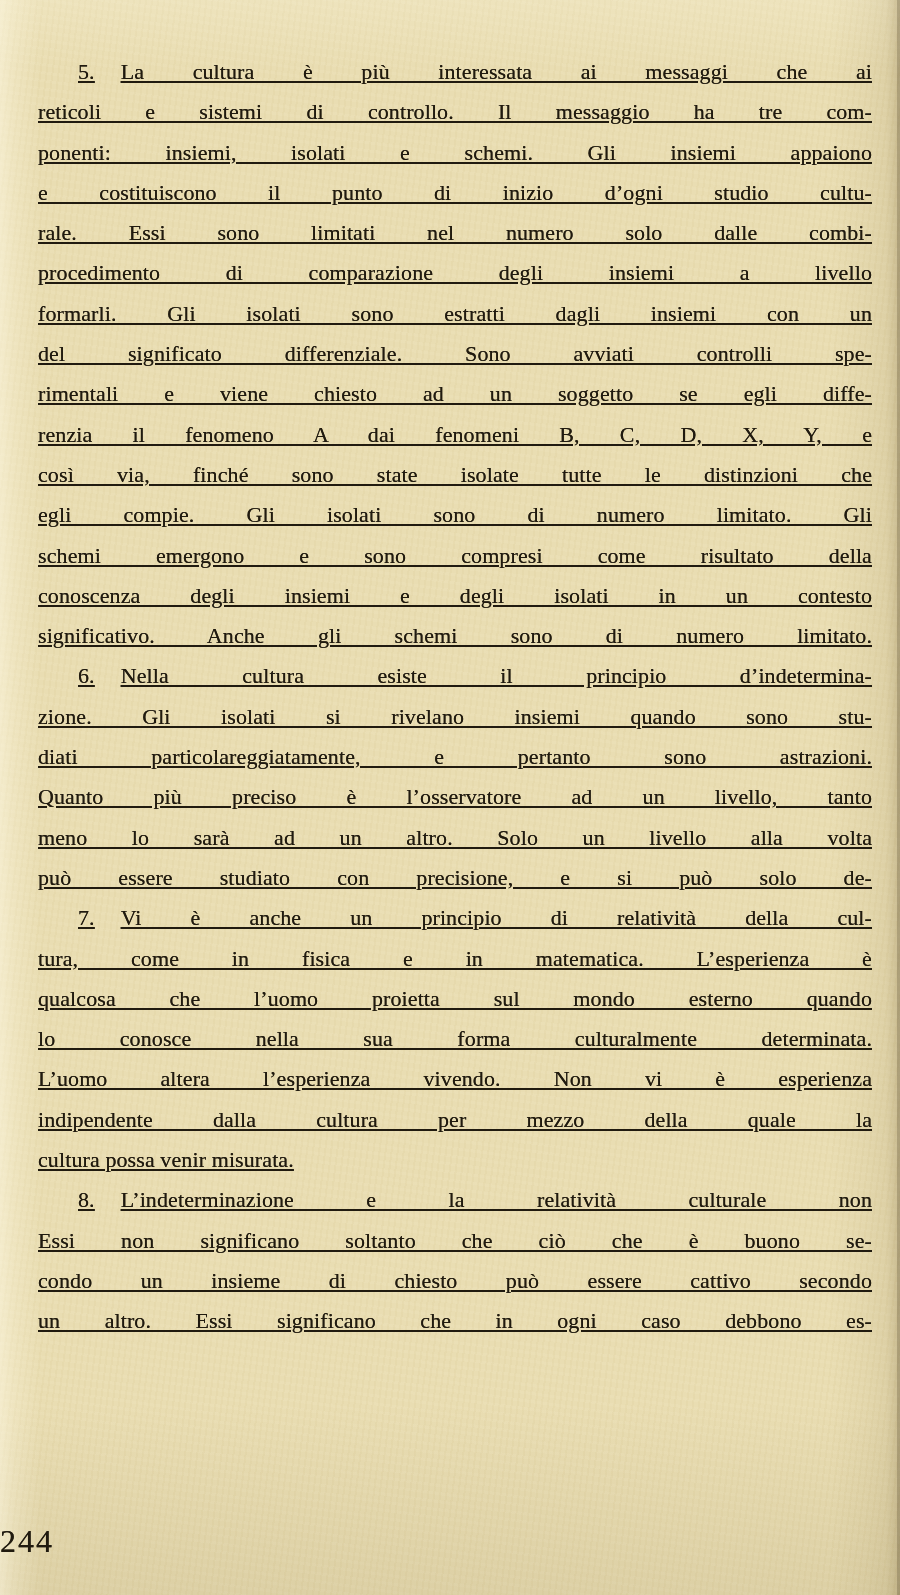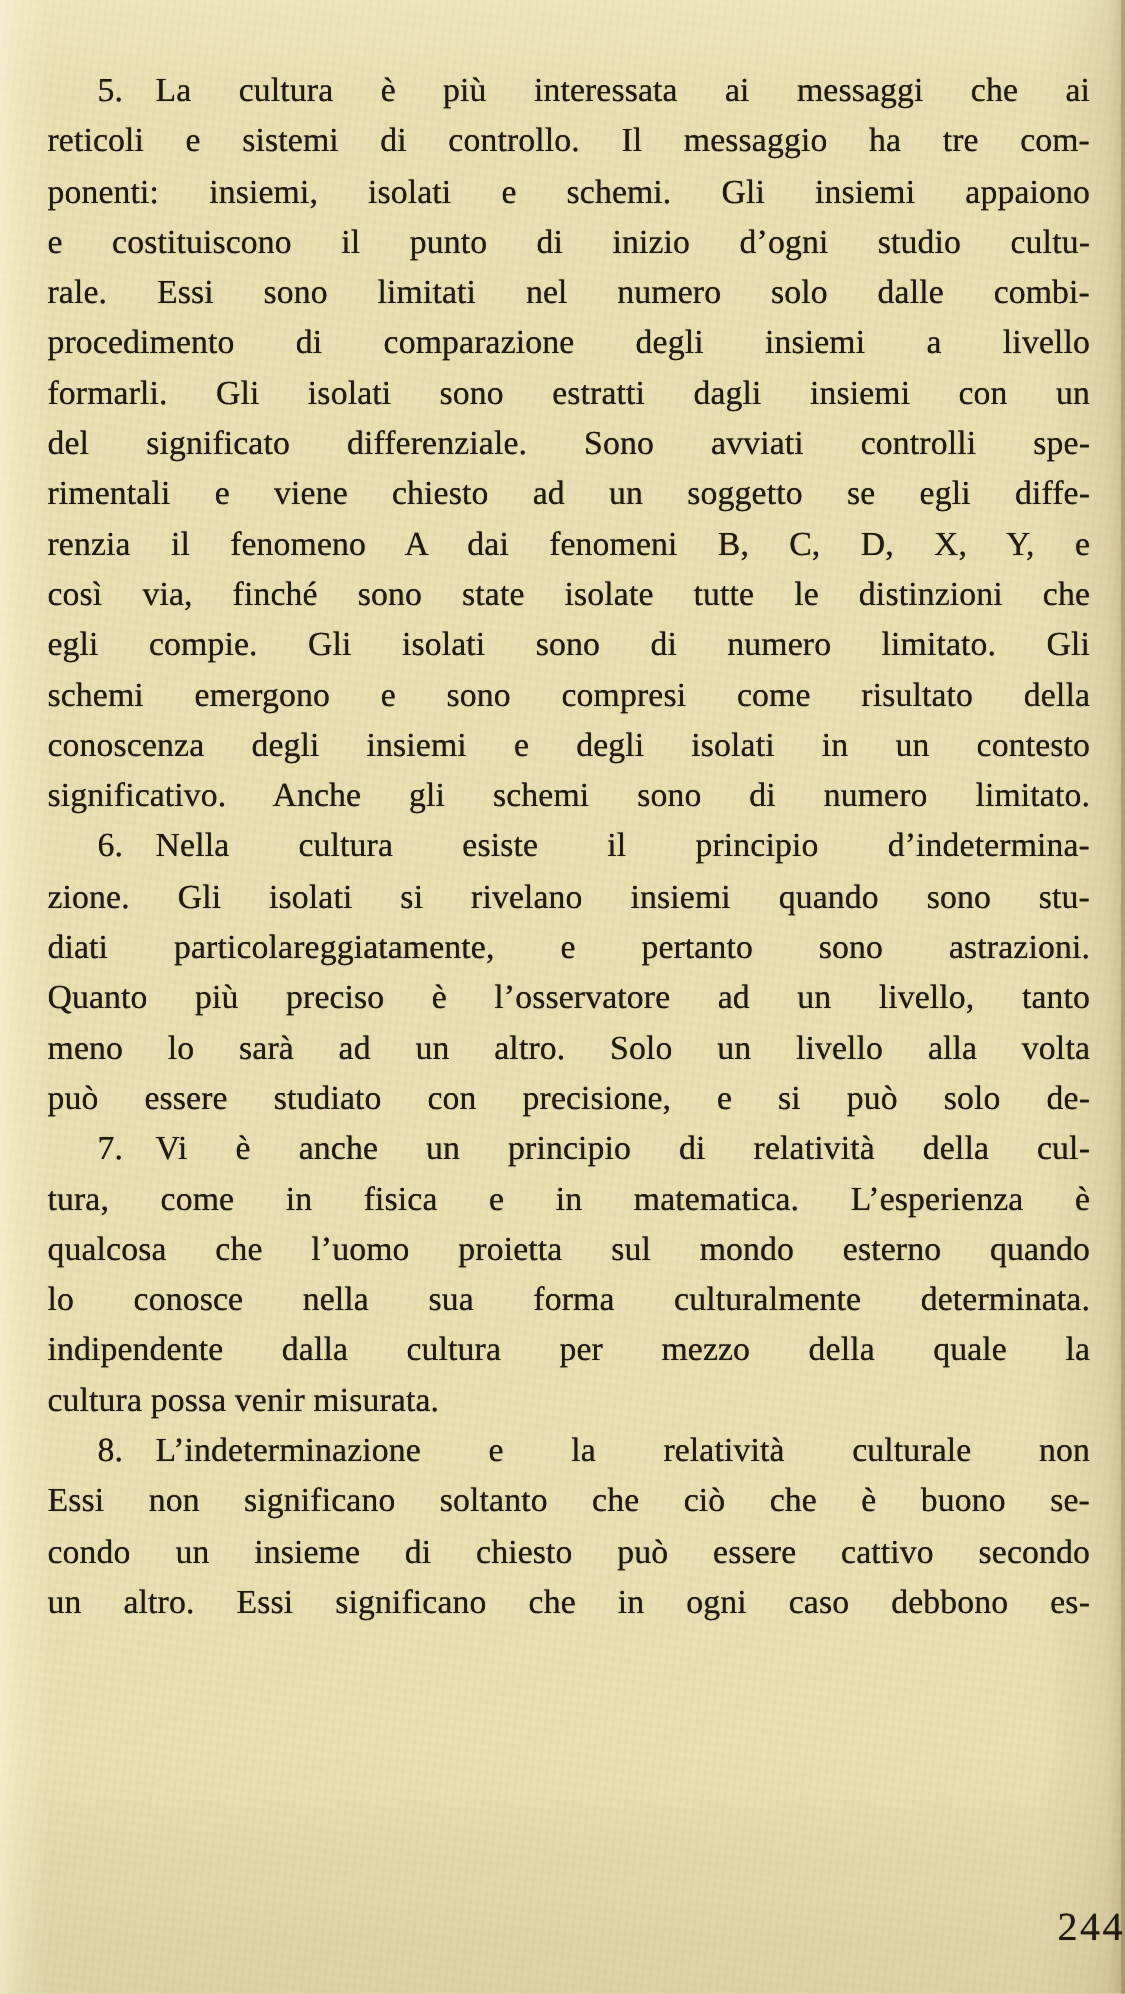--- a/index.html
+++ b/index.html
@@ -26,44 +26,45 @@
       #e9ddb2;
   }
   .text-block {
     position: absolute;
     left: 38px;
     top: 52px;
     width: 834px;
   }
   .paragraph { margin: 0; padding: 0; }
   .line {
-    font-size: 27px;
+    font-size: 22px;
     line-height: 40.3px;
     height: 40.3px;
     overflow: hidden;
     text-align: justify;
     -moz-text-align-last: justify;
     text-align-last: justify;
     letter-spacing: 0.1px;
     
     text-shadow: 0 0 0.6px rgba(32,26,15,0.85);
     white-space: normal;
+    text-decoration: underline;
   }
   .line.ragged {
     -moz-text-align-last: left;
     text-align-last: left;
   }
   .line.first { text-indent: 40px; }
   .pnum { margin-right: 26px; }
   .folio {
     position: absolute;
     left: 0;
     top: 1523px;
     width: 900px;
-    text-align: right;
+    text-align: left;
     font-size: 32px;
     line-height: 36px;
     letter-spacing: 2px;
     text-shadow: 0 0 0.6px rgba(32,26,15,0.85);
   }
 </style>
 </head>
 <body>
 
 <div class="page">
@@ -91,20 +92,21 @@
         <div class="line">diati particolareggiatamente, e pertanto sono astrazioni.</div>
         <div class="line">Quanto più preciso è l’osservatore ad un livello, tanto</div>
         <div class="line">meno lo sarà ad un altro. Solo un livello alla volta</div>
         <div class="line">può essere studiato con precisione, e si può solo de-</div>
       </div>
       <div class="paragraph">
         <div class="line first"><span class="pnum">7.</span>Vi è anche un principio di relatività della cul-</div>
         <div class="line">tura, come in fisica e in matematica. L’esperienza è</div>
         <div class="line">qualcosa che l’uomo proietta sul mondo esterno quando</div>
         <div class="line">lo conosce nella sua forma culturalmente determinata.</div>
+        <div class="line">L’uomo altera l’esperienza vivendo. Non vi è esperienza</div>
         <div class="line">indipendente dalla cultura per mezzo della quale la</div>
         <div class="line ragged">cultura possa venir misurata.</div>
       </div>
       <div class="paragraph">
         <div class="line first"><span class="pnum">8.</span>L’indeterminazione e la relatività culturale non</div>
         <div class="line">Essi non significano soltanto che ciò che è buono se-</div>
         <div class="line">condo un insieme di chiesto può essere cattivo secondo</div>
         <div class="line">un altro. Essi significano che in ogni caso debbono es-</div>
       </div>
     </div>

